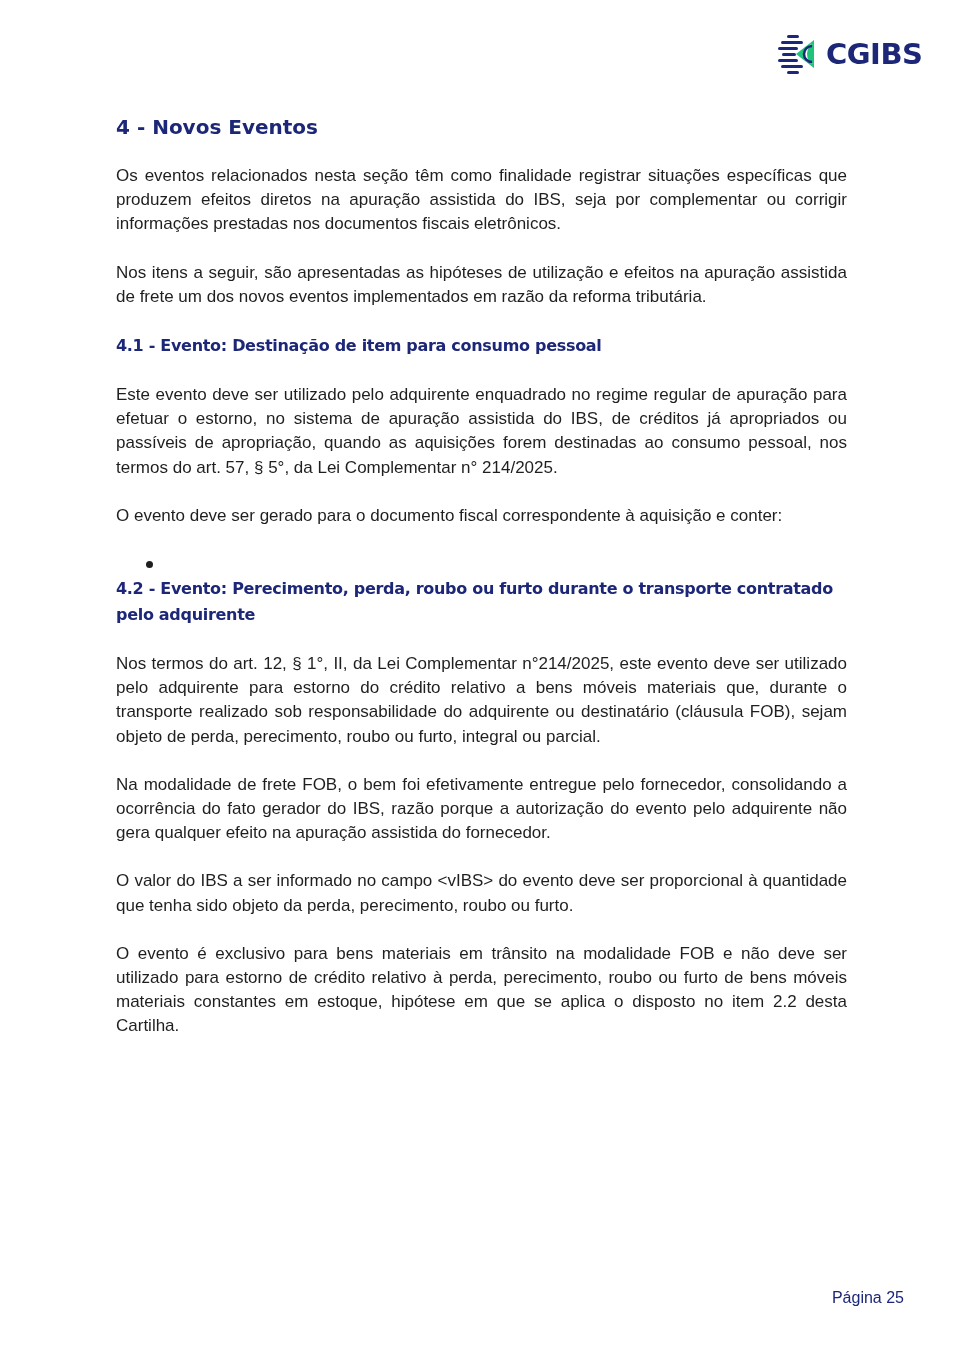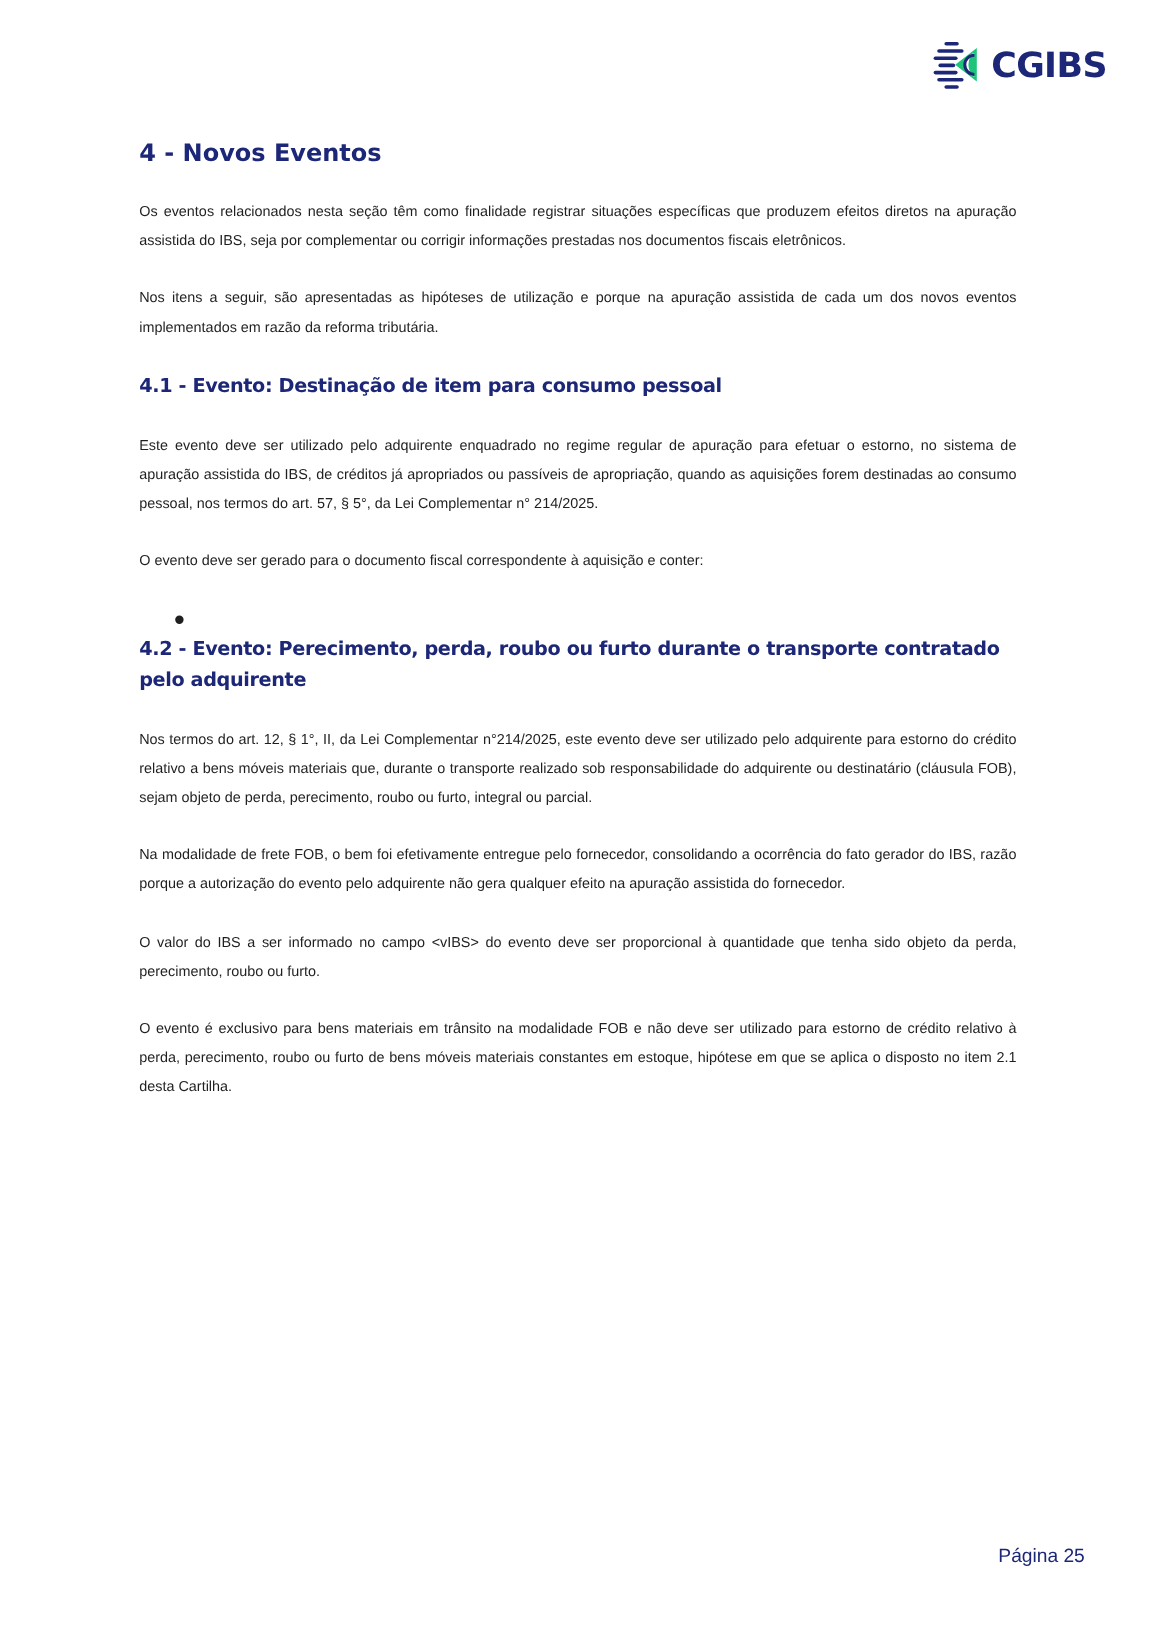--- a/index.html
+++ b/index.html
@@ -51,21 +51,21 @@
       margin: 0;
       font-family: "DejaVu Sans", sans-serif;
       font-size: 16px;
       font-weight: bold;
       color: #1d2778;
       line-height: 26px;
       letter-spacing: -0.3px;
     }
     p {
       margin: 0;
-      font-size: 12px;
+      font-size: 17px;
       line-height: 24.2px;
       text-align: justify;
       color: #1f1f1f;
     }
     .gap-h1 { height: 22px; }
     .gap { height: 24px; }
     .gap-h2 { height: 24px; }
     ul.bullets {
       margin: 0;
       padding: 0;
@@ -115,21 +115,21 @@
   </span>
   <span class="logo-text">CGIBS</span>
 </div>
 
 <div class="content">
   <h1>4 - Novos Eventos</h1>
   <div class="gap-h1"></div>
 
   <p>Os eventos relacionados nesta seção têm como finalidade registrar situações específicas que produzem efeitos diretos na apuração assistida do IBS, seja por complementar ou corrigir informações prestadas nos documentos fiscais eletrônicos.</p>
   <div class="gap"></div>
-  <p>Nos itens a seguir, são apresentadas as hipóteses de utilização e porque na apuração assistida de cada um dos novos eventos implementados em razão da reforma tributária.</p>
+  <p>Nos itens a seguir, são apresentadas as hipóteses de utilização e efeitos na apuração assistida de frete um dos novos eventos implementados em razão da reforma tributária.</p>
   <div class="gap"></div>
 
   <h2>4.1 - Evento: Destinação de item para consumo pessoal</h2>
   <div class="gap-h2"></div>
   <p>Este evento deve ser utilizado pelo adquirente enquadrado no regime regular de apuração para efetuar o estorno, no sistema de apuração assistida do IBS, de créditos já apropriados ou passíveis de apropriação, quando as aquisições forem destinadas ao consumo pessoal, nos termos do art. 57, § 5°, da Lei Complementar n° 214/2025.</p>
   <div class="gap"></div>
   <p>O evento deve ser gerado para o documento fiscal correspondente à aquisição e conter:</p>
   <div class="gap"></div>
   <ul class="bullets">
     <li>
@@ -139,16 +139,16 @@
   <div class="gap"></div>
 
   <h2>4.2 - Evento: Perecimento, perda, roubo ou furto durante o transporte contratado pelo adquirente</h2>
   <div class="gap-h2"></div>
   <p>Nos termos do art. 12, § 1°, II, da Lei Complementar n°214/2025, este evento deve ser utilizado pelo adquirente para estorno do crédito relativo a bens móveis materiais que, durante o transporte realizado sob responsabilidade do adquirente ou destinatário (cláusula FOB), sejam objeto de perda, perecimento, roubo ou furto, integral ou parcial.</p>
   <div class="gap"></div>
   <p>Na modalidade de frete FOB, o bem foi efetivamente entregue pelo fornecedor, consolidando a ocorrência do fato gerador do IBS, razão porque a autorização do evento pelo adquirente não gera qualquer efeito na apuração assistida do fornecedor.</p>
   <div class="gap"></div>
   <p>O valor do IBS a ser informado no campo &lt;vIBS&gt; do evento deve ser proporcional à quantidade que tenha sido objeto da perda, perecimento, roubo ou furto.</p>
   <div class="gap"></div>
-  <p>O evento é exclusivo para bens materiais em trânsito na modalidade FOB e não deve ser utilizado para estorno de crédito relativo à perda, perecimento, roubo ou furto de bens móveis materiais constantes em estoque, hipótese em que se aplica o disposto no item 2.1 desta Cartilha.</p>
+  <p>O evento é exclusivo para bens materiais em trânsito na modalidade FOB e não deve ser utilizado para estorno de crédito relativo à perda, perecimento, roubo ou furto de bens móveis materiais constantes em estoque, hipótese em que se aplica o disposto no item 2.2 desta Cartilha.</p>
 </div>
 
 <div class="page-number">Página 25</div>
 
 </body></html>

